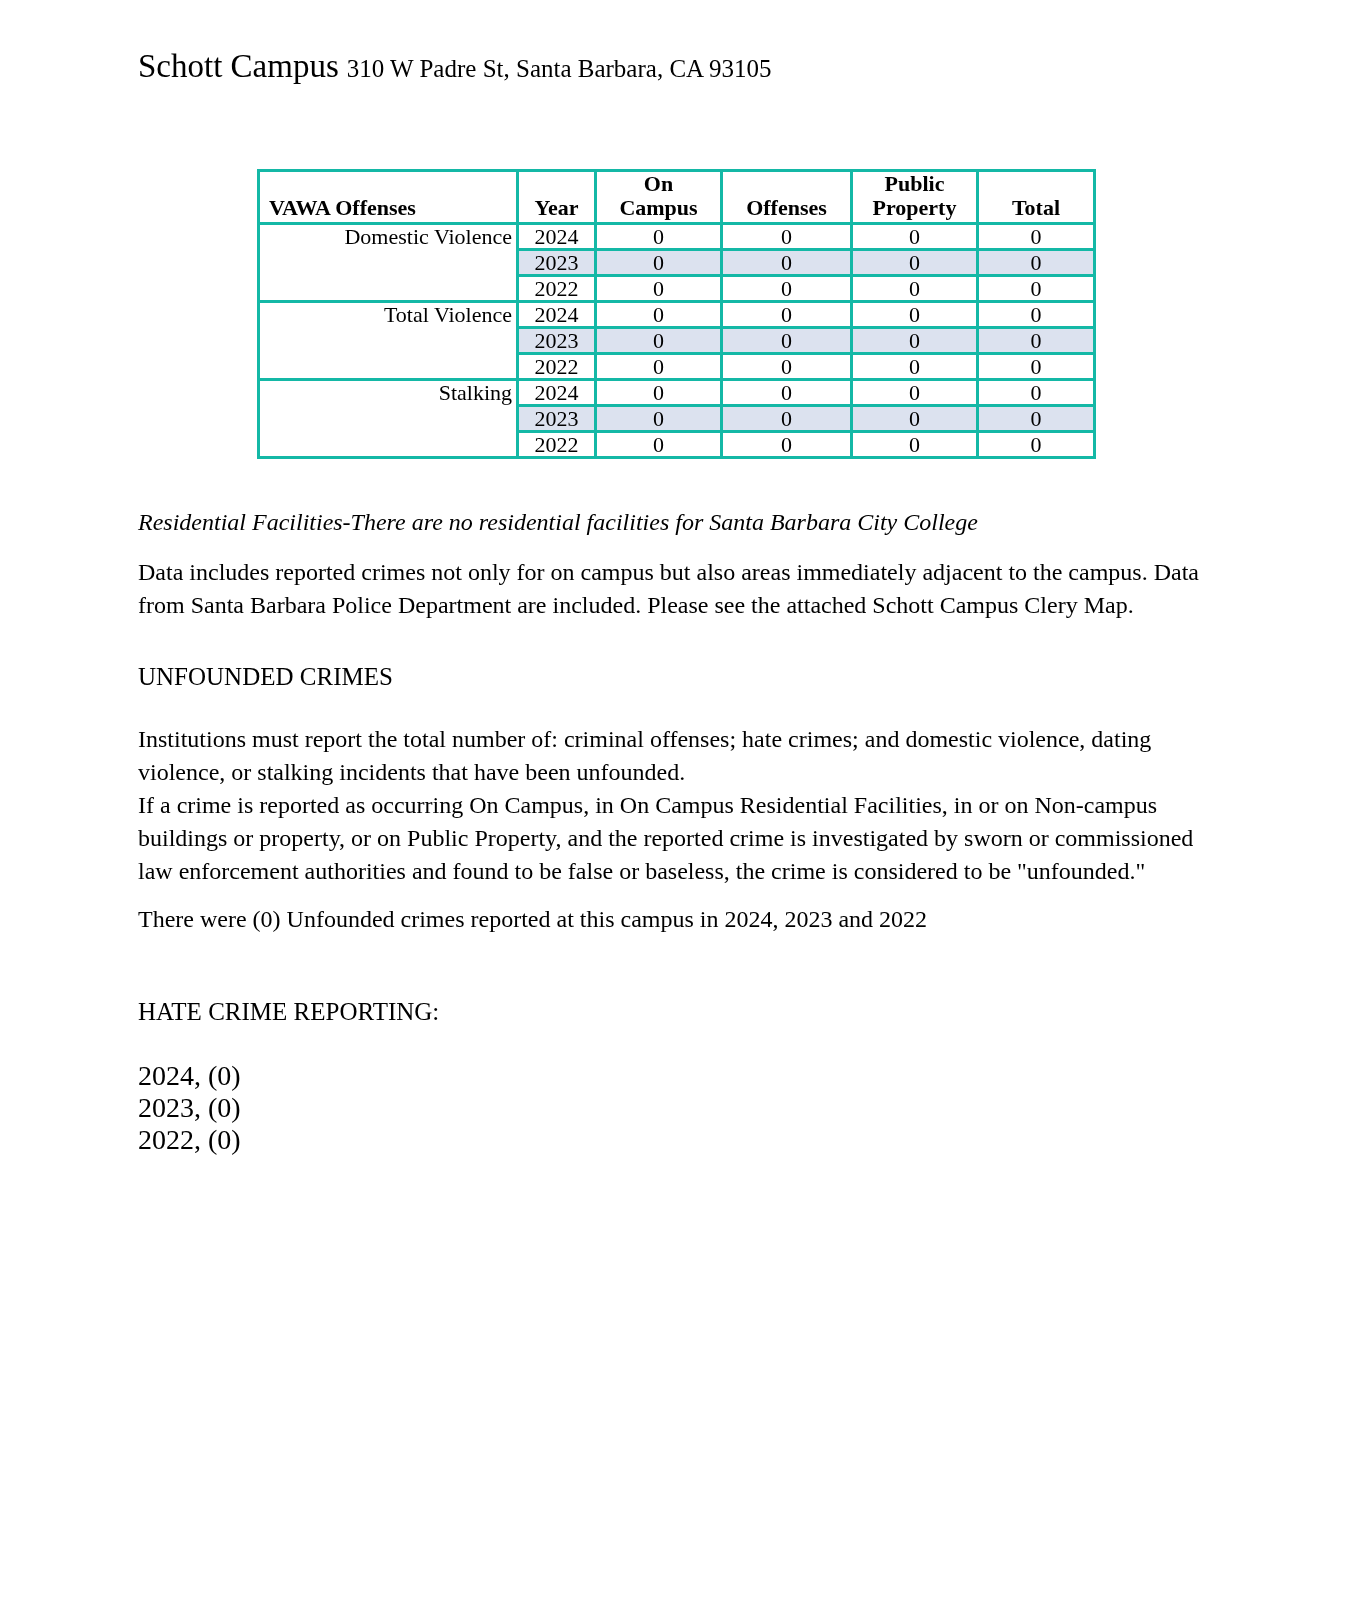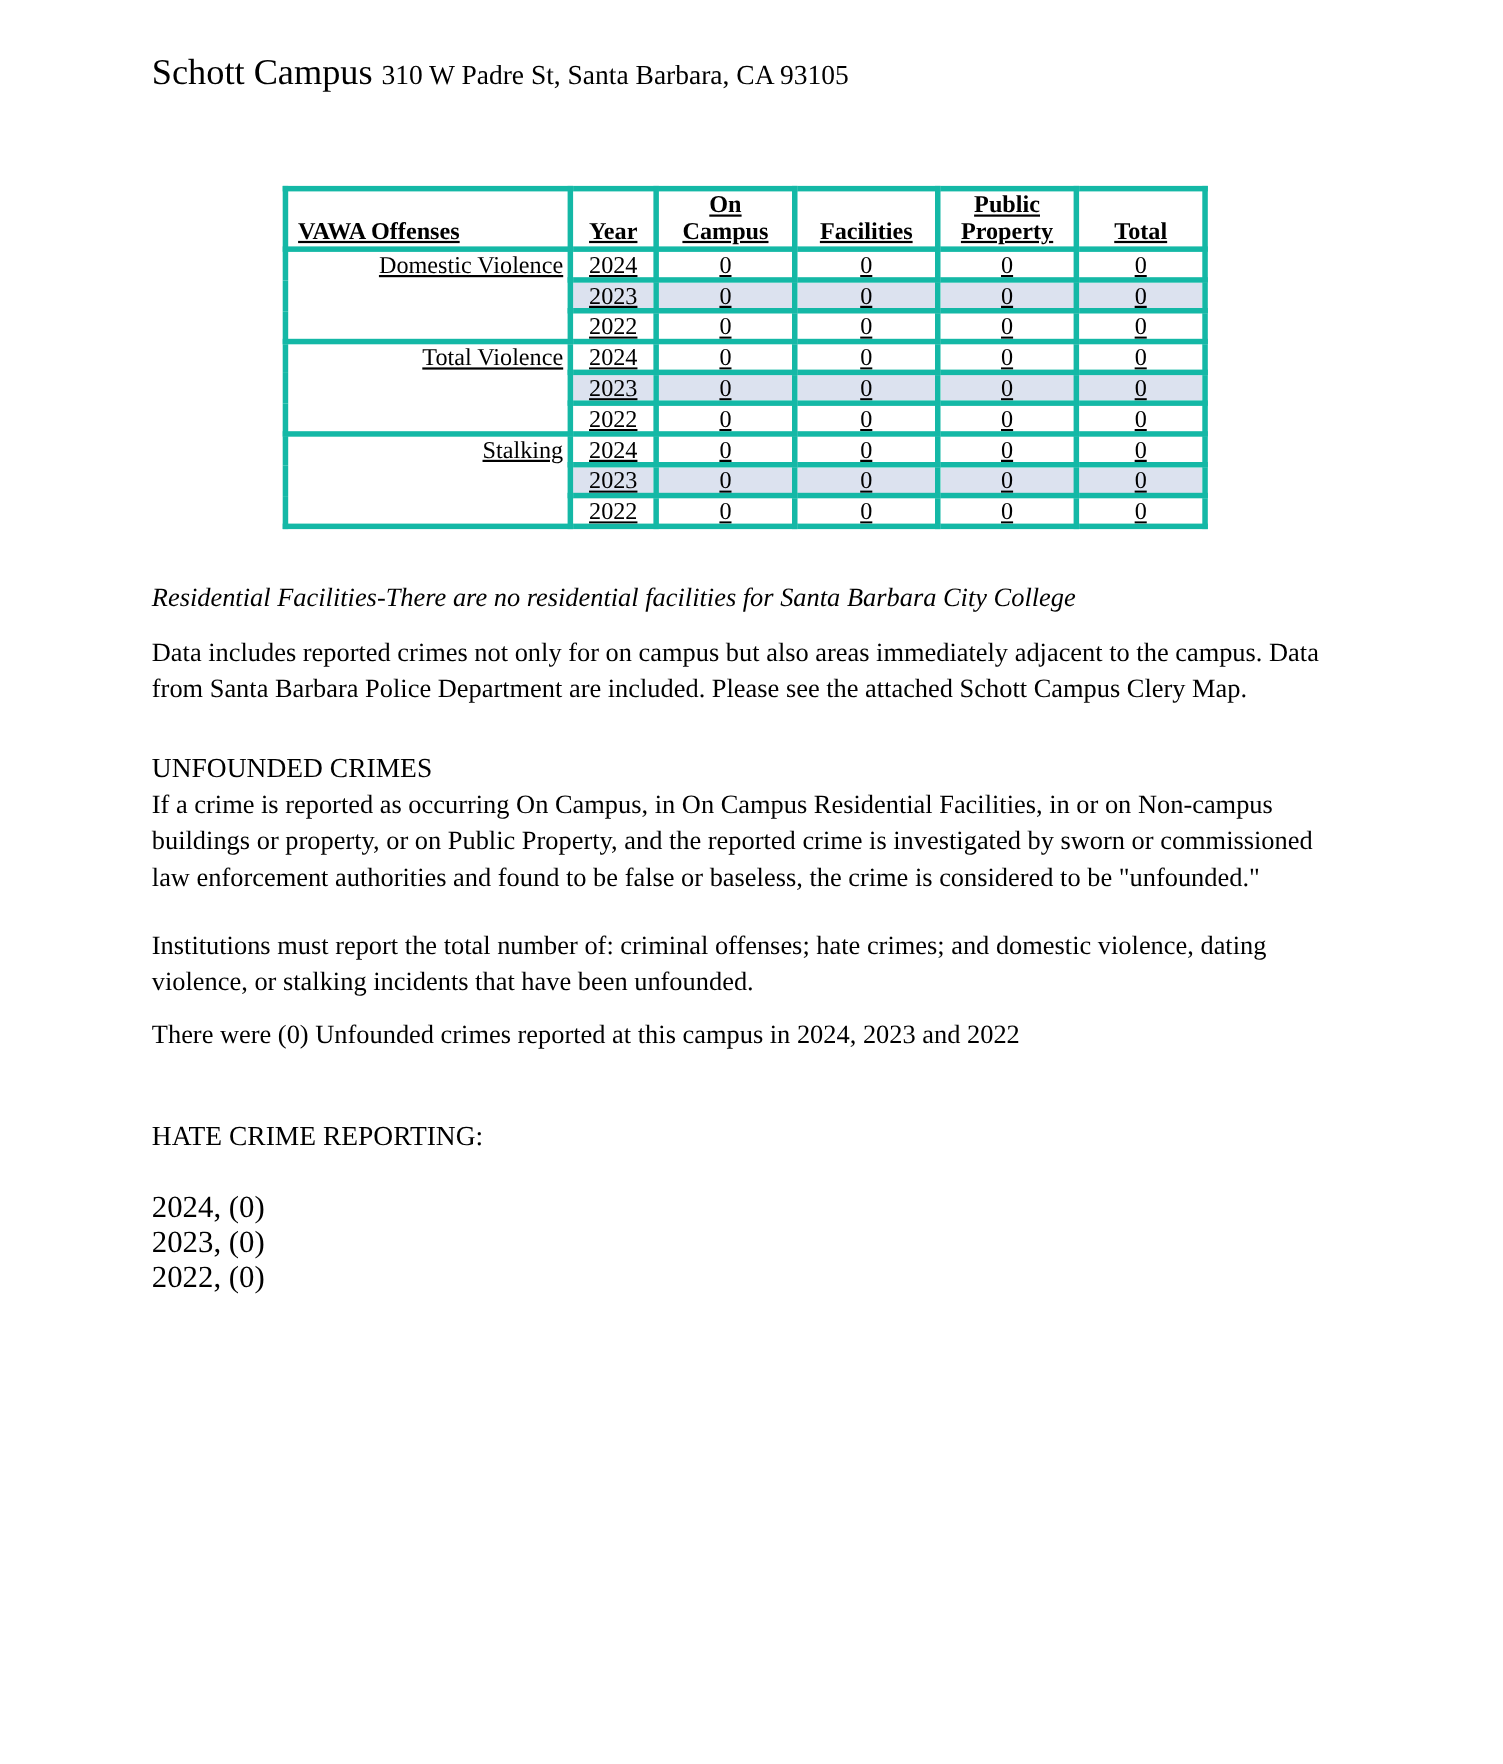--- a/index.html
+++ b/index.html
@@ -22,25 +22,24 @@
 
   
   .tbl-wrap { margin-top:77px; margin-left:119px; }
   table.vawa {
     border-collapse:collapse;
     table-layout:fixed;
     width:836px;
     font-size:22px;
   }
   table.vawa th, table.vawa td {
-    border:5px solid #14b8a6;
+    border:3px solid #14b8a6;
     padding:0 4px;
     text-align:center;
     overflow:hidden;
-    text-decoration:underline;
   }
   table.vawa thead th {
     font-weight:bold;
     vertical-align:bottom;
     height:50px;
     line-height:24px;
     padding-bottom:2px;
   }
   table.vawa thead th.left { text-align:left; padding-left:9px; }
   table.vawa thead th .hdr-line { display:block; }
@@ -85,21 +84,21 @@
             <col style="width:117px">
         </colgroup>
         <thead>
           <tr>
             <th class="left">VAWA Offenses</th>
             <th>Year</th>
             <th>
               <span class="hdr-line">On</span>
               <span class="hdr-line">Campus</span>
             </th>
-            <th>Facilities</th>
+            <th>Offenses</th>
             <th>
               <span class="hdr-line">Public</span>
               <span class="hdr-line">Property</span>
             </th>
             <th>Total</th>
           </tr>
         </thead>
         <tbody>
 
           <tr>
@@ -173,23 +172,23 @@
         </tbody>
       </table>
     </div>
 
     <p class="body-text para-italic">Residential Facilities-There are no residential facilities for Santa Barbara City College</p>
 
     <p class="body-text para-data">Data includes reported crimes not only for on campus but also areas immediately adjacent to the campus. Data from Santa Barbara Police Department are included.  Please see the attached Schott Campus Clery Map.</p>
 
     <h2 class="heading">UNFOUNDED CRIMES</h2>
 
+    <p class="body-text para-institutions">Institutions must report the total number of: criminal offenses; hate crimes; and domestic violence, dating violence, or stalking incidents that have been unfounded.</p>
+
     <p class="body-text para-unfounded">If a crime is reported as occurring On Campus, in On Campus Residential Facilities, in or on Non-campus buildings or property, or on Public Property, and the reported crime is investigated by sworn or commissioned law enforcement authorities and found to be false or baseless, the crime is considered to be "unfounded."</p>
-
-    <p class="body-text para-institutions">Institutions must report the total number of: criminal offenses; hate crimes; and domestic violence, dating violence, or stalking incidents that have been unfounded.</p>
 
     <p class="body-text para-summary">There were (0) Unfounded crimes reported at this campus in 2024, 2023 and 2022</p>
 
     <h2 class="heading heading-hate">HATE CRIME REPORTING:</h2>
 
     <div class="years-list">
       <div>2024, (0)</div>
       <div>2023, (0)</div>
       <div>2022, (0)</div>
     </div>

